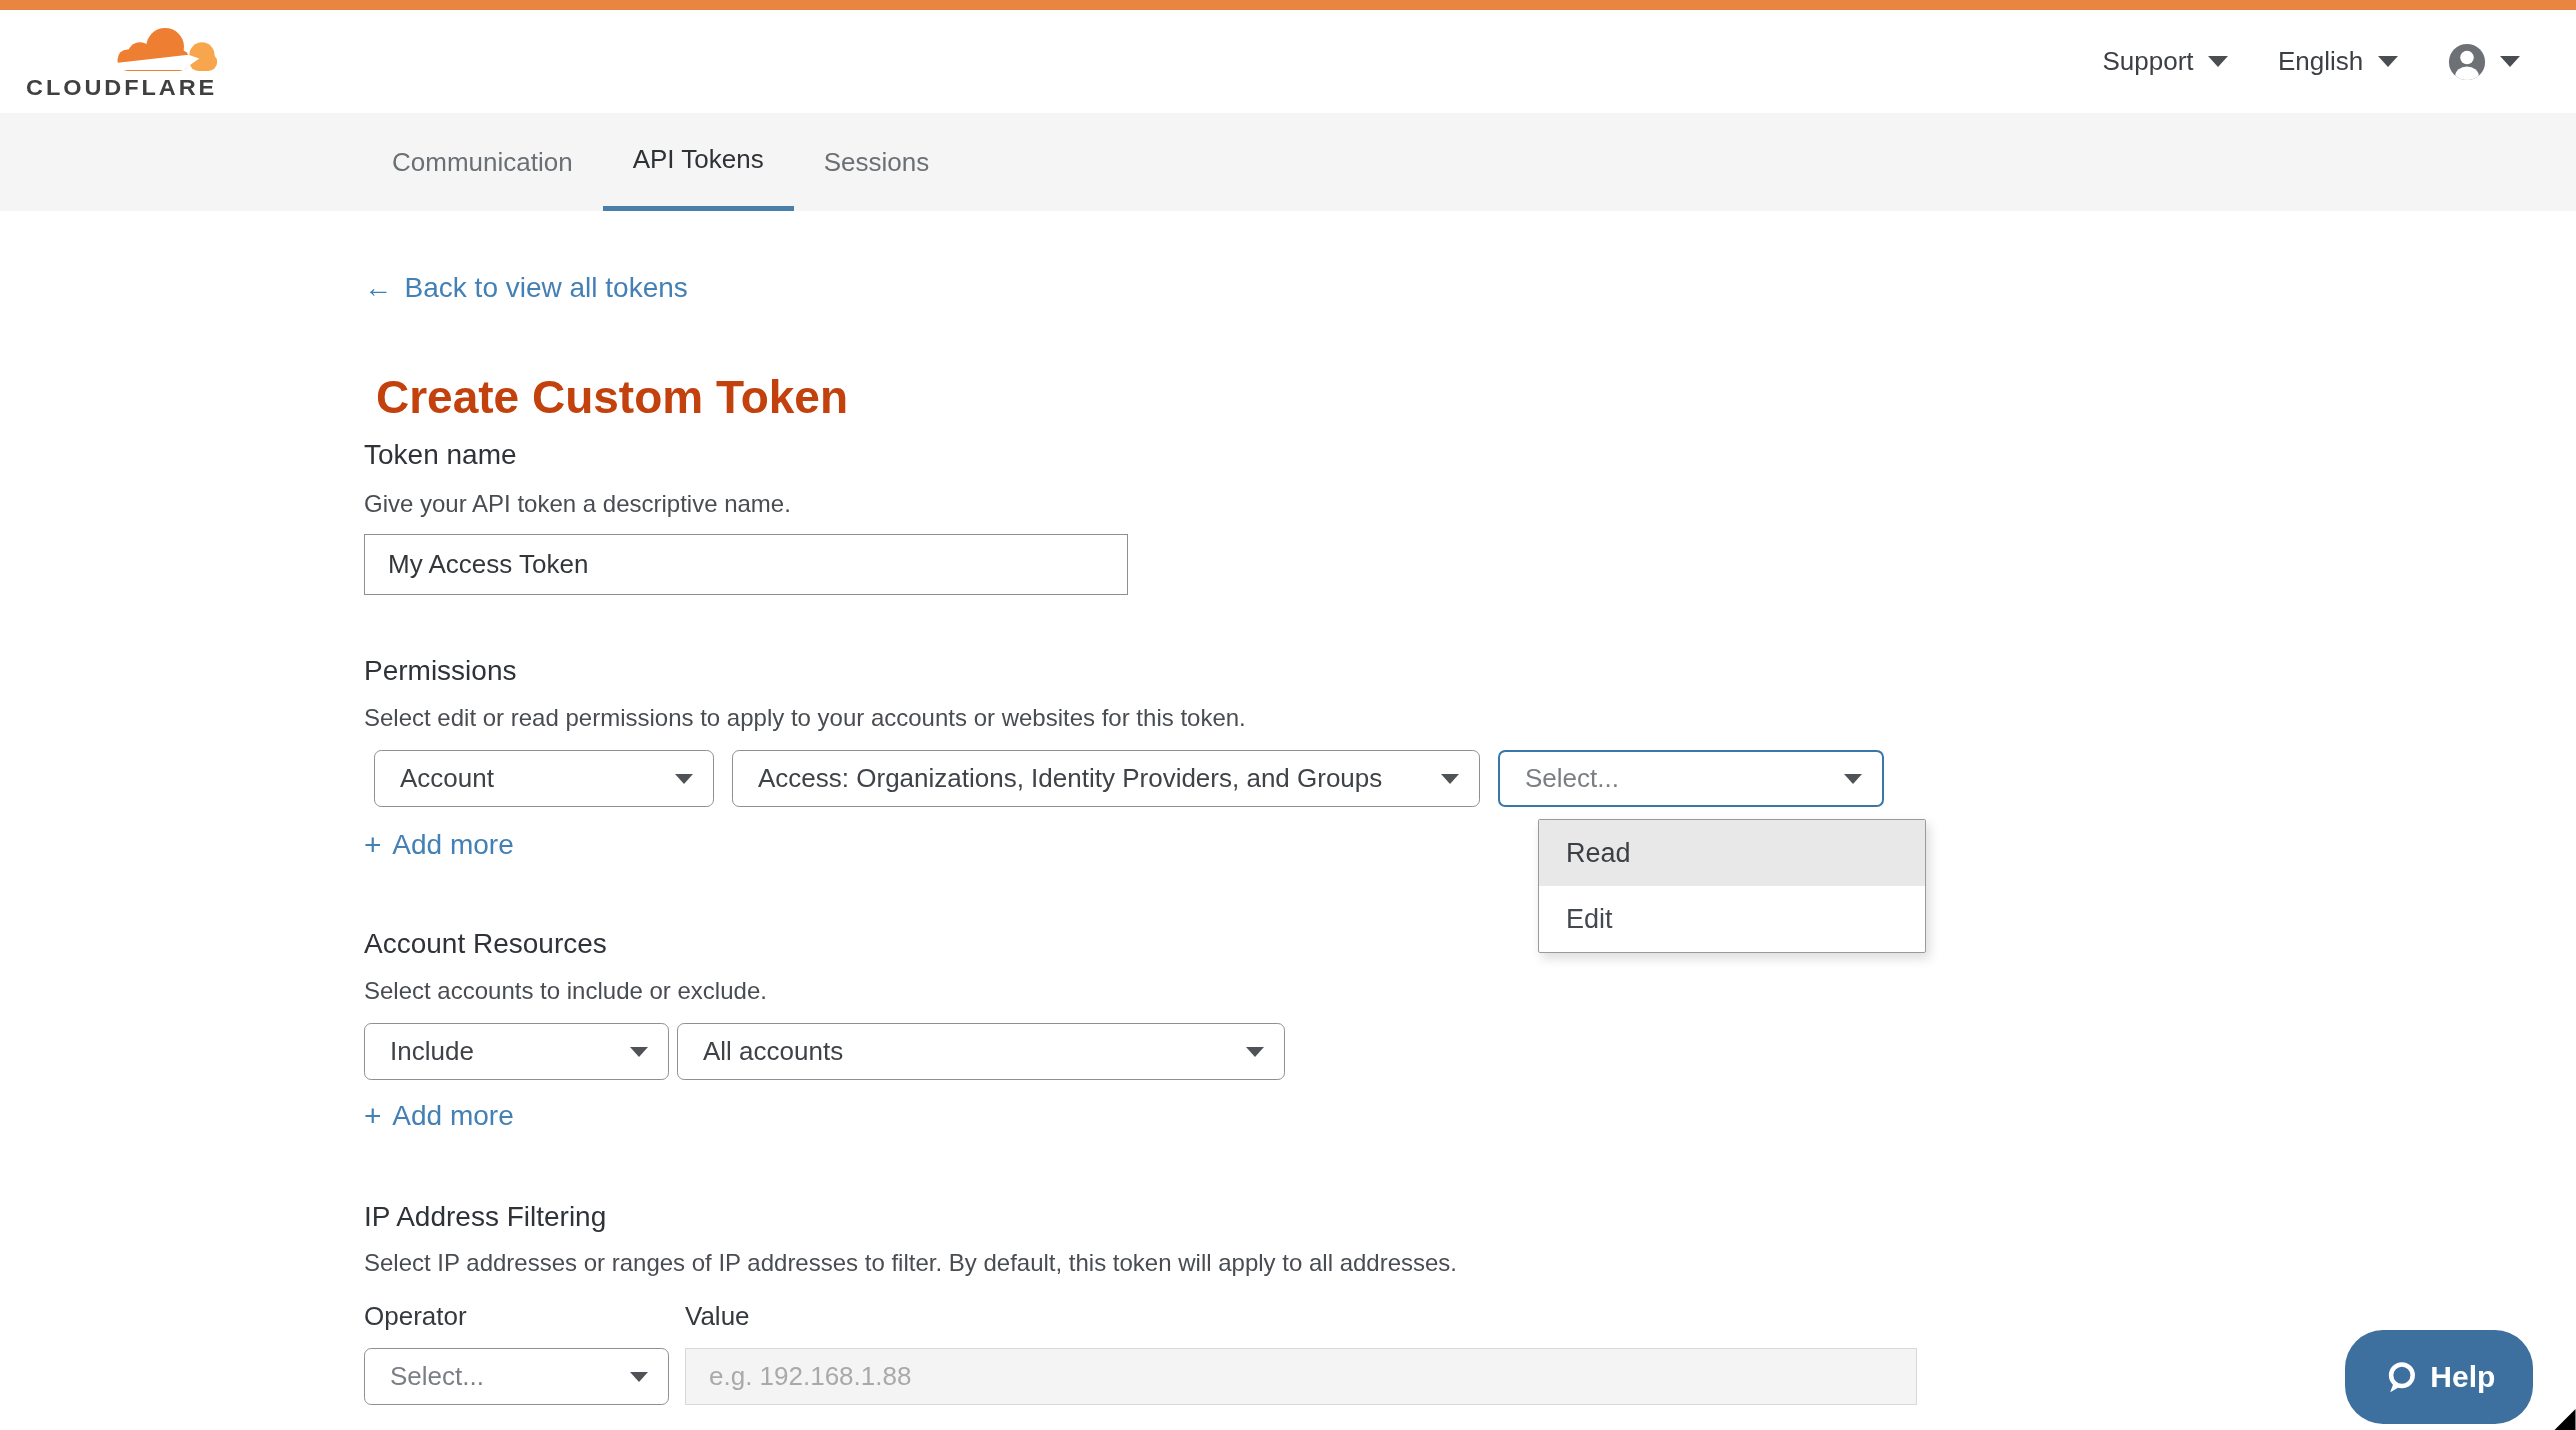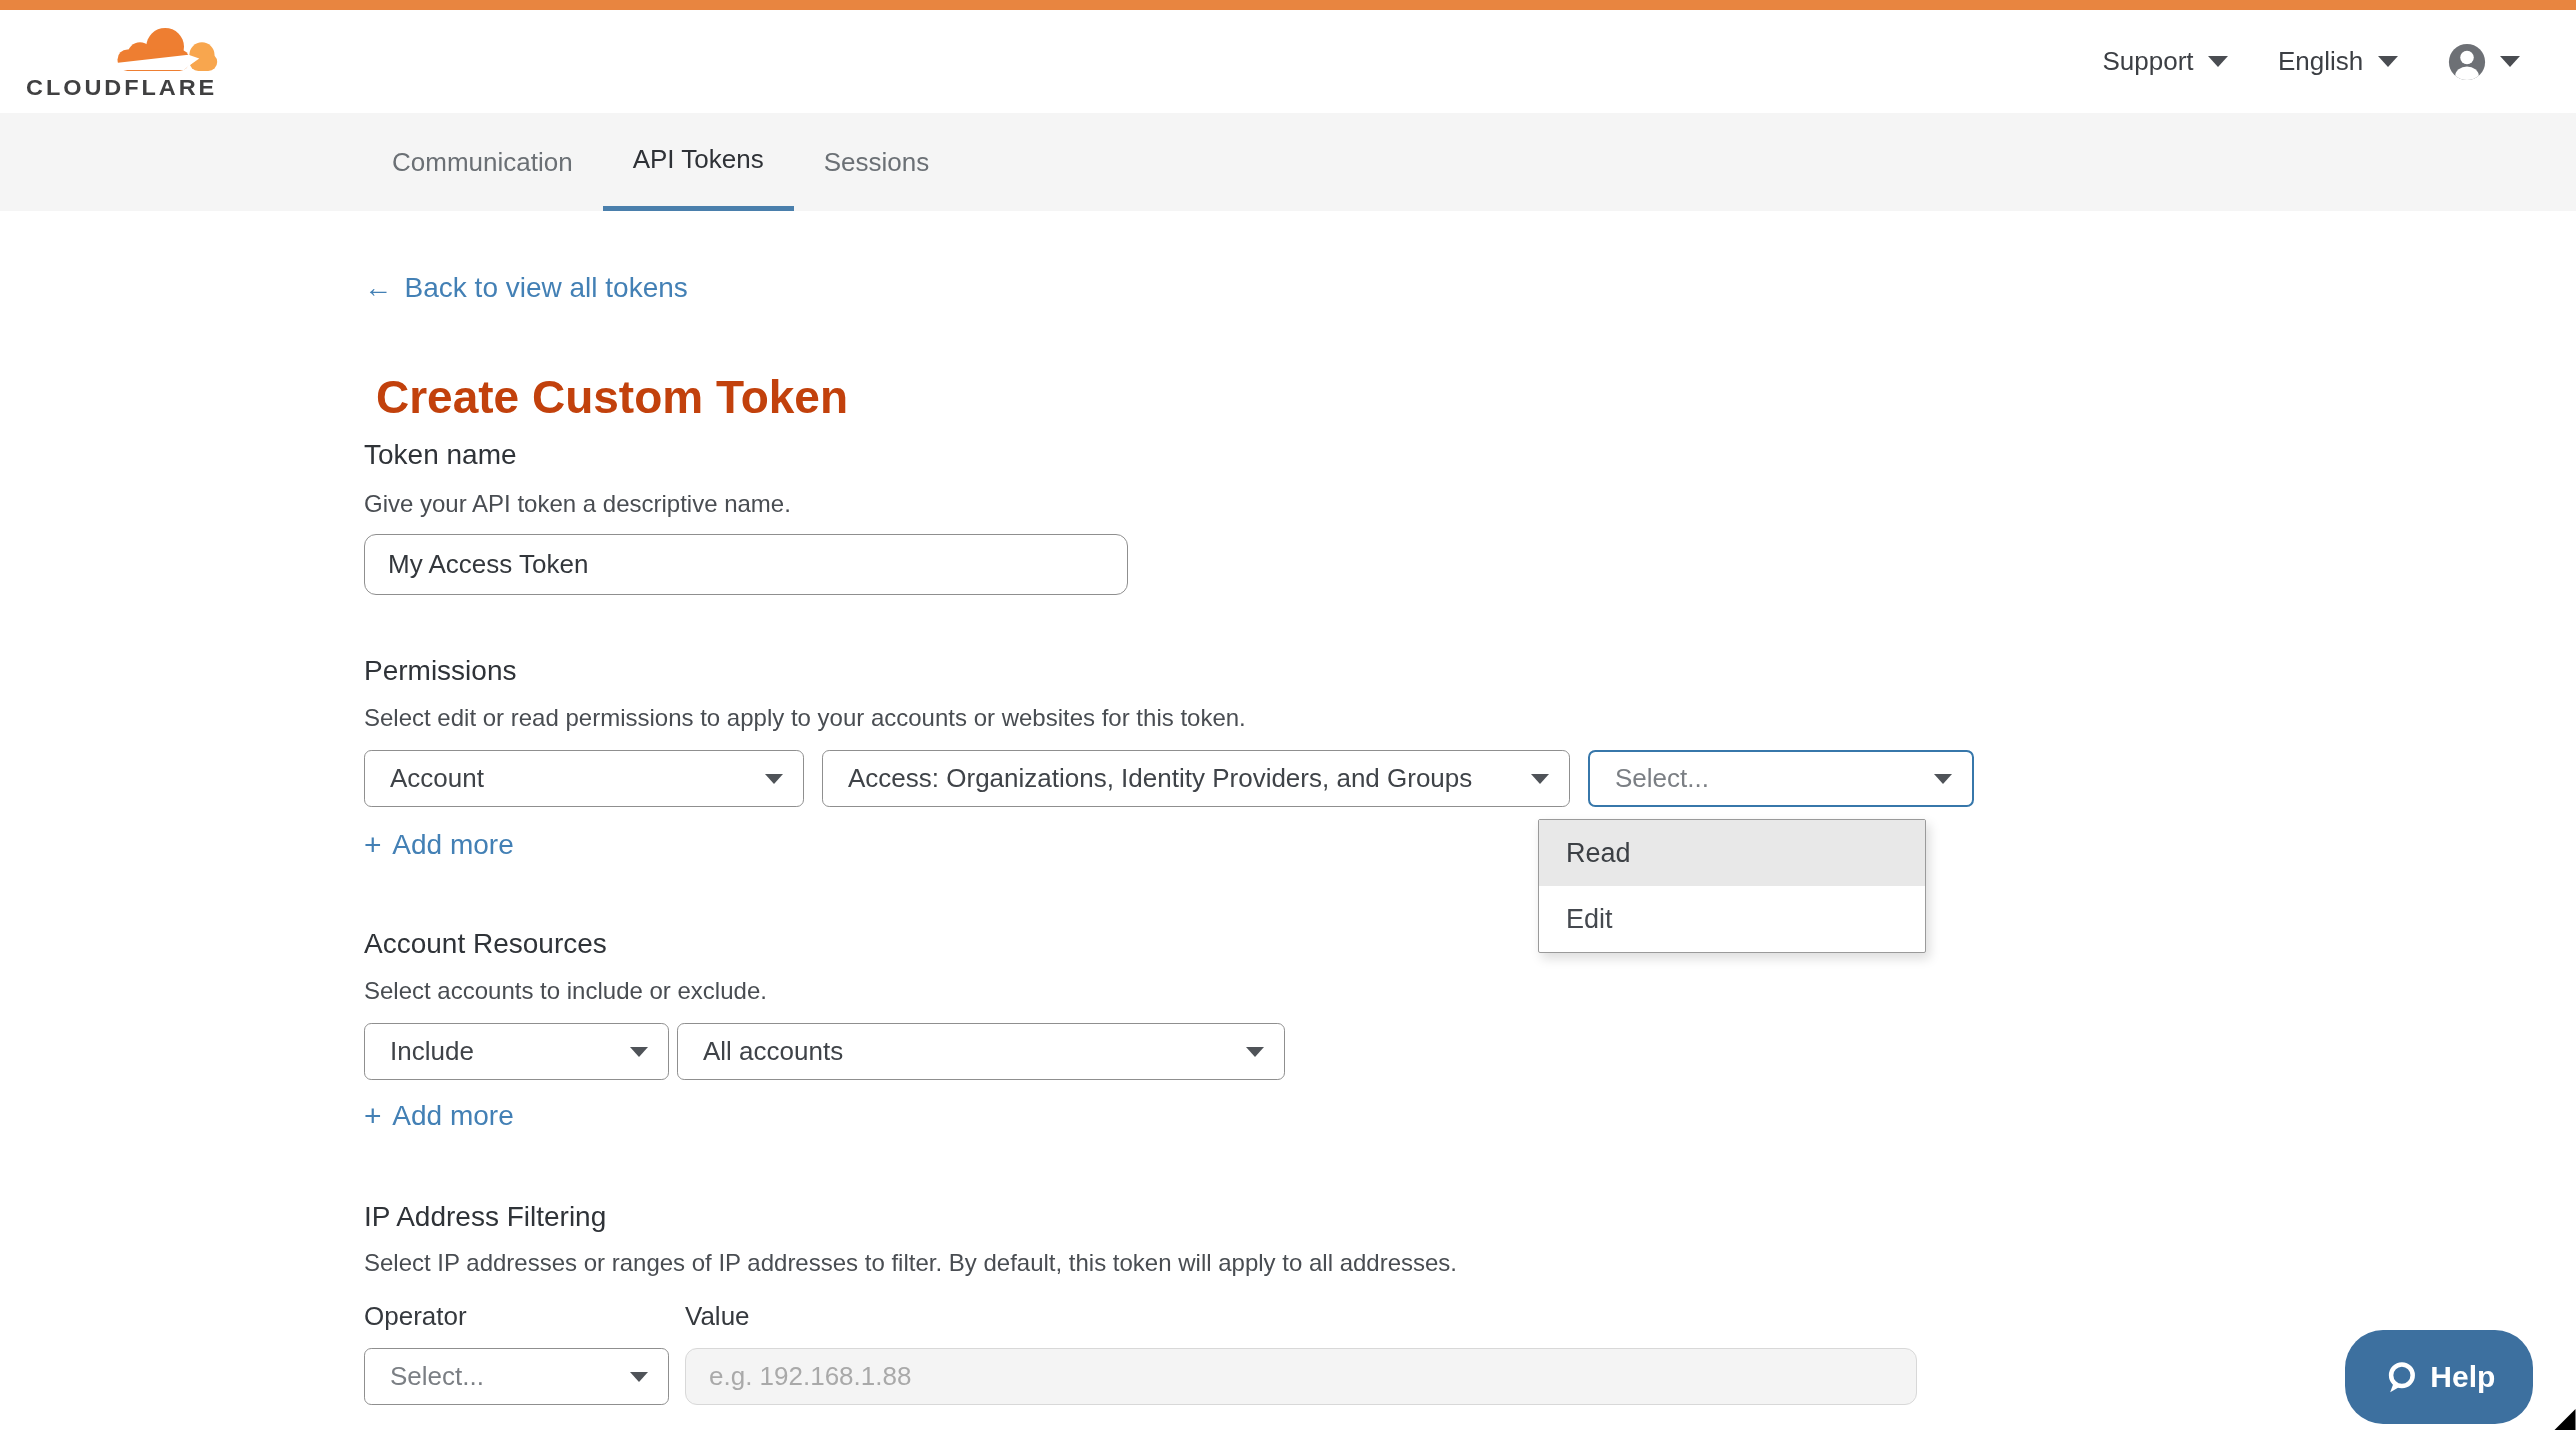--- a/index.html
+++ b/index.html
@@ -20,21 +20,21 @@
   .tab { display:flex; align-items:center; padding:0 30px; font-size:26px; color:#6b7075; cursor:pointer; }
   .tab.active { color:#2e3136; border-bottom:5.4px solid #4a7fac; font-weight:400; }
 
   .back-link { position:absolute; left:364px; top:272px; display:flex; align-items:center; gap:12.6px;
                font-size:28px; color:#4380b5; cursor:pointer; }
 
   .h1 { position:absolute; left:376px; top:370px; font-size:46px; color:#c2410c; }
   .section-h { position:absolute; left:364px; font-size:28px; color:#2f3338; }
   .section-d { position:absolute; left:364px; font-size:24px; color:#494d52; }
 
-  .text-input { position:absolute; left:364px; height:61px; border:1.8px solid #8f8f8f; border-radius:12px;
+  .text-input { position:absolute; left:364px; height:61px; border:1.8px solid #8f8f8f; border-radius:0;
                 padding:8px 23px; font-size:26px; color:#33373c; background:#fff; outline:none;
                 font-family:"Liberation Sans","DejaVu Sans",sans-serif; }
   .text-input::placeholder { color:#a8a8a8; }
   .text-input.disabled { background:#f4f4f4; border-color:#d8d8d8; }
   .text-input.disabled::placeholder { color:#a9a9a9; }
 
   .row { position:absolute; left:364px; display:flex; }
   .select { display:flex; align-items:center; justify-content:space-between; height:57px;
             border:1.8px solid #8f8f8f; border-radius:7.2px; background:#fff; padding:0 20px 0 25px;
             font-size:26px; color:#3f4348; cursor:pointer; }
@@ -128,21 +128,21 @@
 
   <h1 class="h1">Create Custom Token</h1>
 
   <div class="section-h" style="top:439px;">Token name</div>
   <div class="section-d" style="top:490px;">Give your API token a descriptive name.</div>
   <input class="text-input" style="top: 534px; width: 764px;" type="text" value="My Access Token">
 
   <div class="section-h" style="top:655px;">Permissions</div>
   <div class="section-d" style="top:704px;">Select edit or read permissions to apply to your accounts or websites for this token.</div>
   <div class="row" style="top:750px; gap:18px;">
-    <div class="select" style="width:440px;">
+    <div class="select" style="width:340px;margin-left:10px;">
       <span>Account</span>
       <span class="sel-caret"></span>
     </div>
     <div class="select" style="width:748px;">
       <span>Access: Organizations, Identity Providers, and Groups</span>
       <span class="sel-caret"></span>
     </div>
     <div class="select focused" style="width:386px;">
       <span class="ph">Select...</span>
       <span class="sel-caret"></span>

